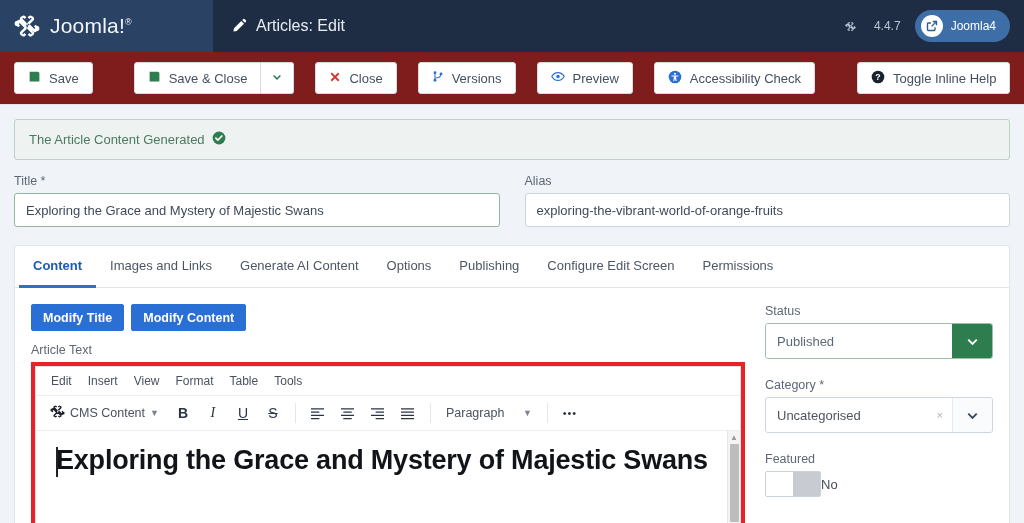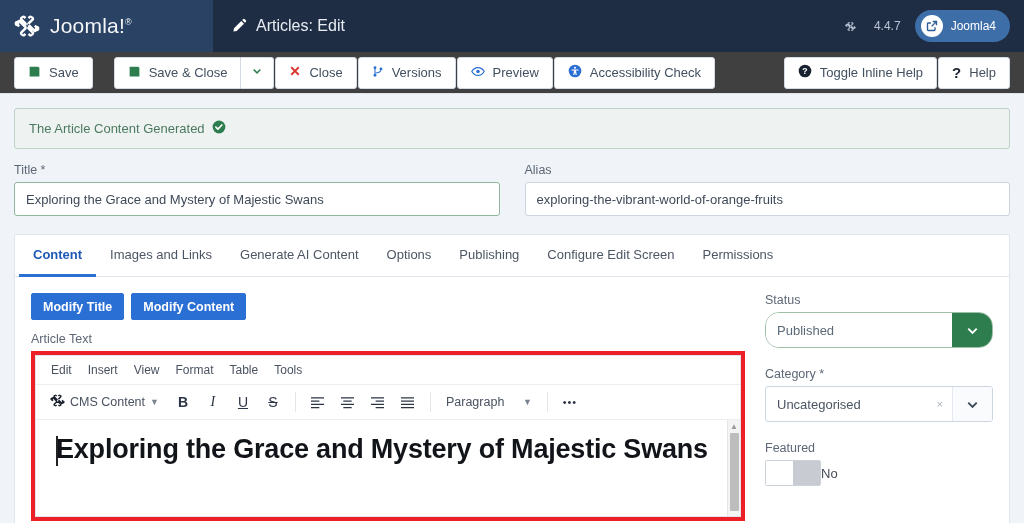--- a/index.html
+++ b/index.html
@@ -37,22 +37,22 @@
     color: #fff; font-size: 12px;
   }
   .user-chip-icon {
     width: 22px; height: 22px; border-radius: 50%; background: #fff;
     display: flex; align-items: center; justify-content: center;
   }
   .user-chip-icon svg { width: 12px; height: 12px; }
 
   
   .toolbar {
-    height: 42px; background: #404040; border-bottom: 1px solid #dfe3ea;
-    display: flex; align-items: center; padding: 0 14px; gap: 1px;
+    height: 53px; background: #7f1d1d; border-bottom: 1px solid #dfe3ea;
+    display: flex; align-items: center; padding: 0 14px; gap: 21px;
   }
   .btn {
     height: 32px; display: inline-flex; align-items: center; gap: 8px;
     background: #fff; border: 1px solid #d5dbe4; border-radius: 3px;
     padding: 0 13px; font-size: 13px; color: #42505f; white-space: nowrap;
     cursor: pointer; font-family: inherit;
   }
   .btn svg { flex-shrink: 0; }
   .btn-group { display: inline-flex; padding-left: 20px; }
   .btn-group .btn:first-child { border-top-right-radius: 0; border-bottom-right-radius: 0; }
@@ -139,21 +139,21 @@
     position: absolute; right: 0; top: 0; width: 13px; height: 100%;
     background: #f4f4f4; border-left: 1px solid #e6e6e6;
   }
   .ed-thumb { position: absolute; top: 13px; left: 2px; width: 9px; height: 78px; background: #bdbdbd; border-radius: 1px; }
   .ed-arrow { position: absolute; top: 2px; left: 2px; font-size: 8px; color: #999; }
 
   
   .side-label { font-size: 12.5px; color: #5d6775; margin-bottom: 5px; }
   .side-field { margin-bottom: 19px; }
   .select-green {
-    display: flex; height: 36px; border: 1px solid #9ebfa8; border-radius: 14px; overflow: hidden;
+    display: flex; height: 36px; border: 1px solid #9ebfa8; border-radius: 3px; overflow: hidden;
   }
   .select-green .sv { flex: 1; display: flex; align-items: center; padding: 0 11px; background: #fff; color: #5c6a77; font-size: 13px; }
   .select-green .sb { width: 40px; background: #2e7d4f; display: flex; align-items: center; justify-content: center; cursor: pointer; }
   .select-plain {
     display: flex; height: 36px; border: 1px solid #ccd6e2; border-radius: 3px; overflow: hidden; background: #fff;
   }
   .select-plain .sv { flex: 1; display: flex; align-items: center; padding: 0 11px; color: #4b5561; font-size: 13px; }
   .select-plain .sx { display: flex; align-items: center; padding-right: 9px; color: #aab2bc; font-size: 11px; cursor: pointer; }
   .select-plain .sb { width: 40px; background: #fafbfd; border-left: 1px solid #e3e9f0; display: flex; align-items: center; justify-content: center; cursor: pointer; }
   .toggle-row { display: flex; align-items: center; }

